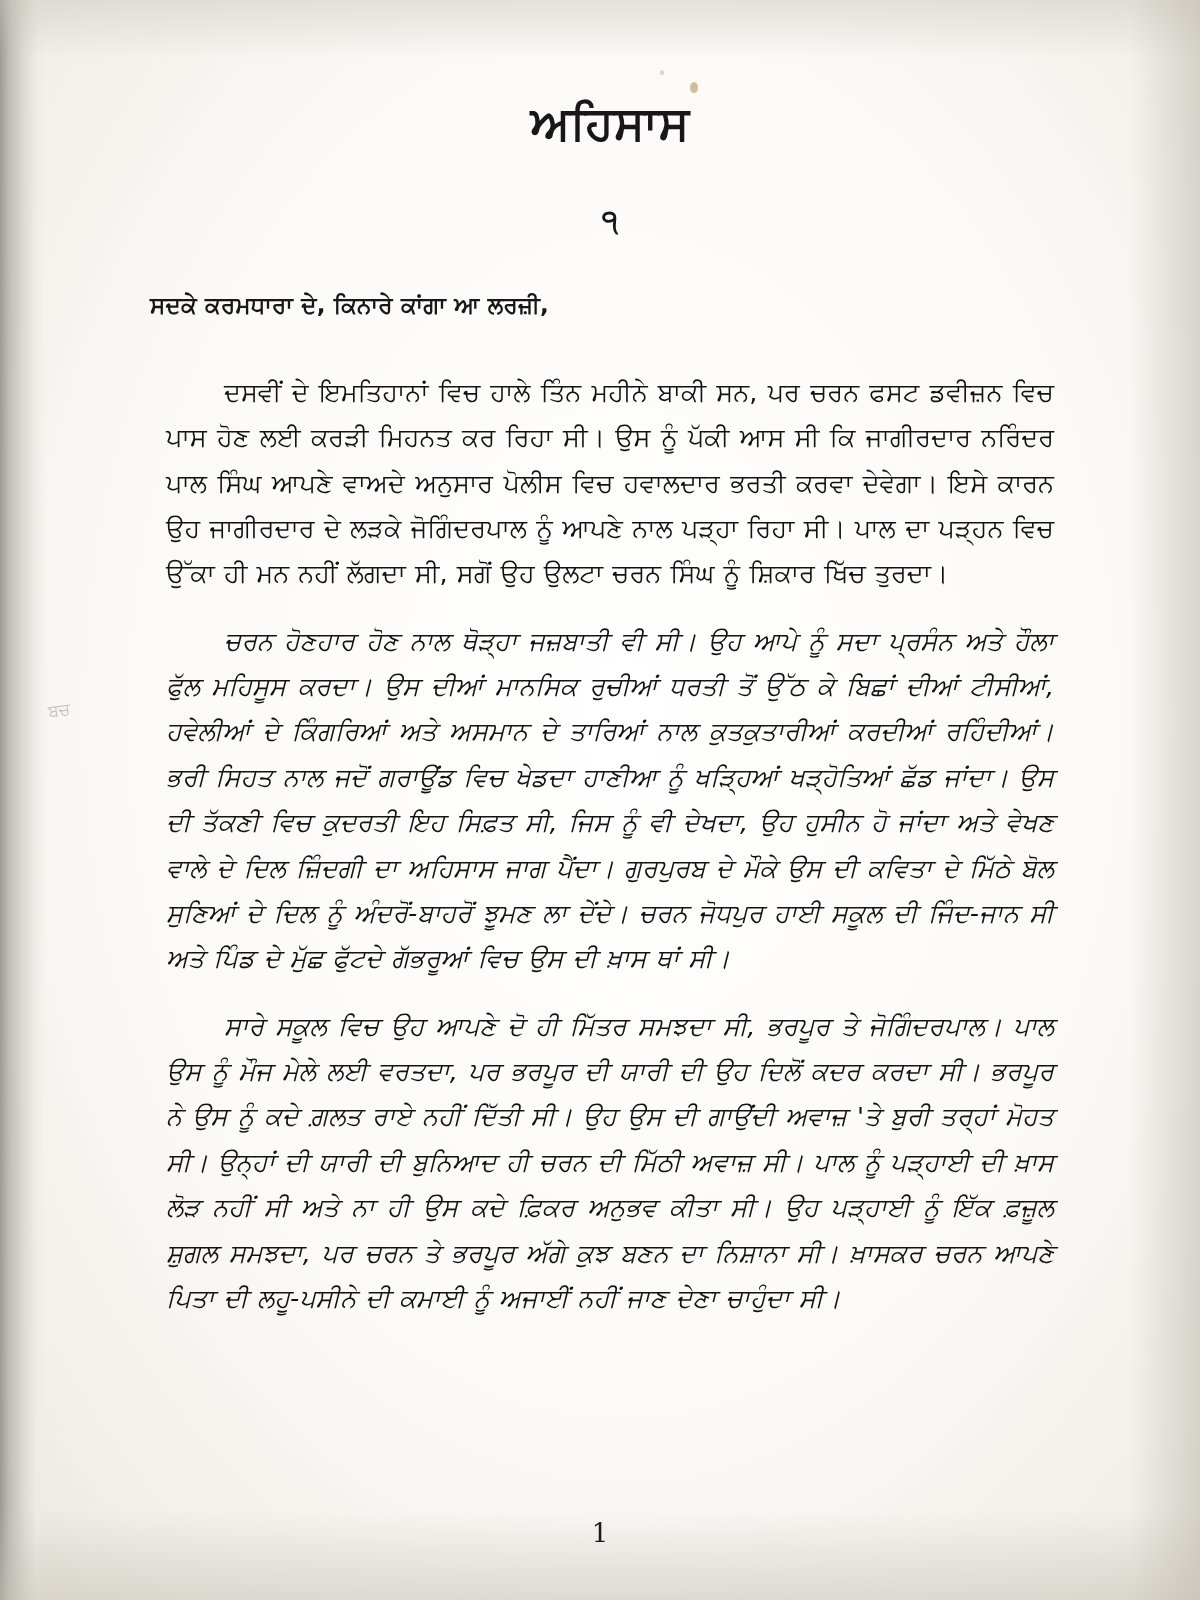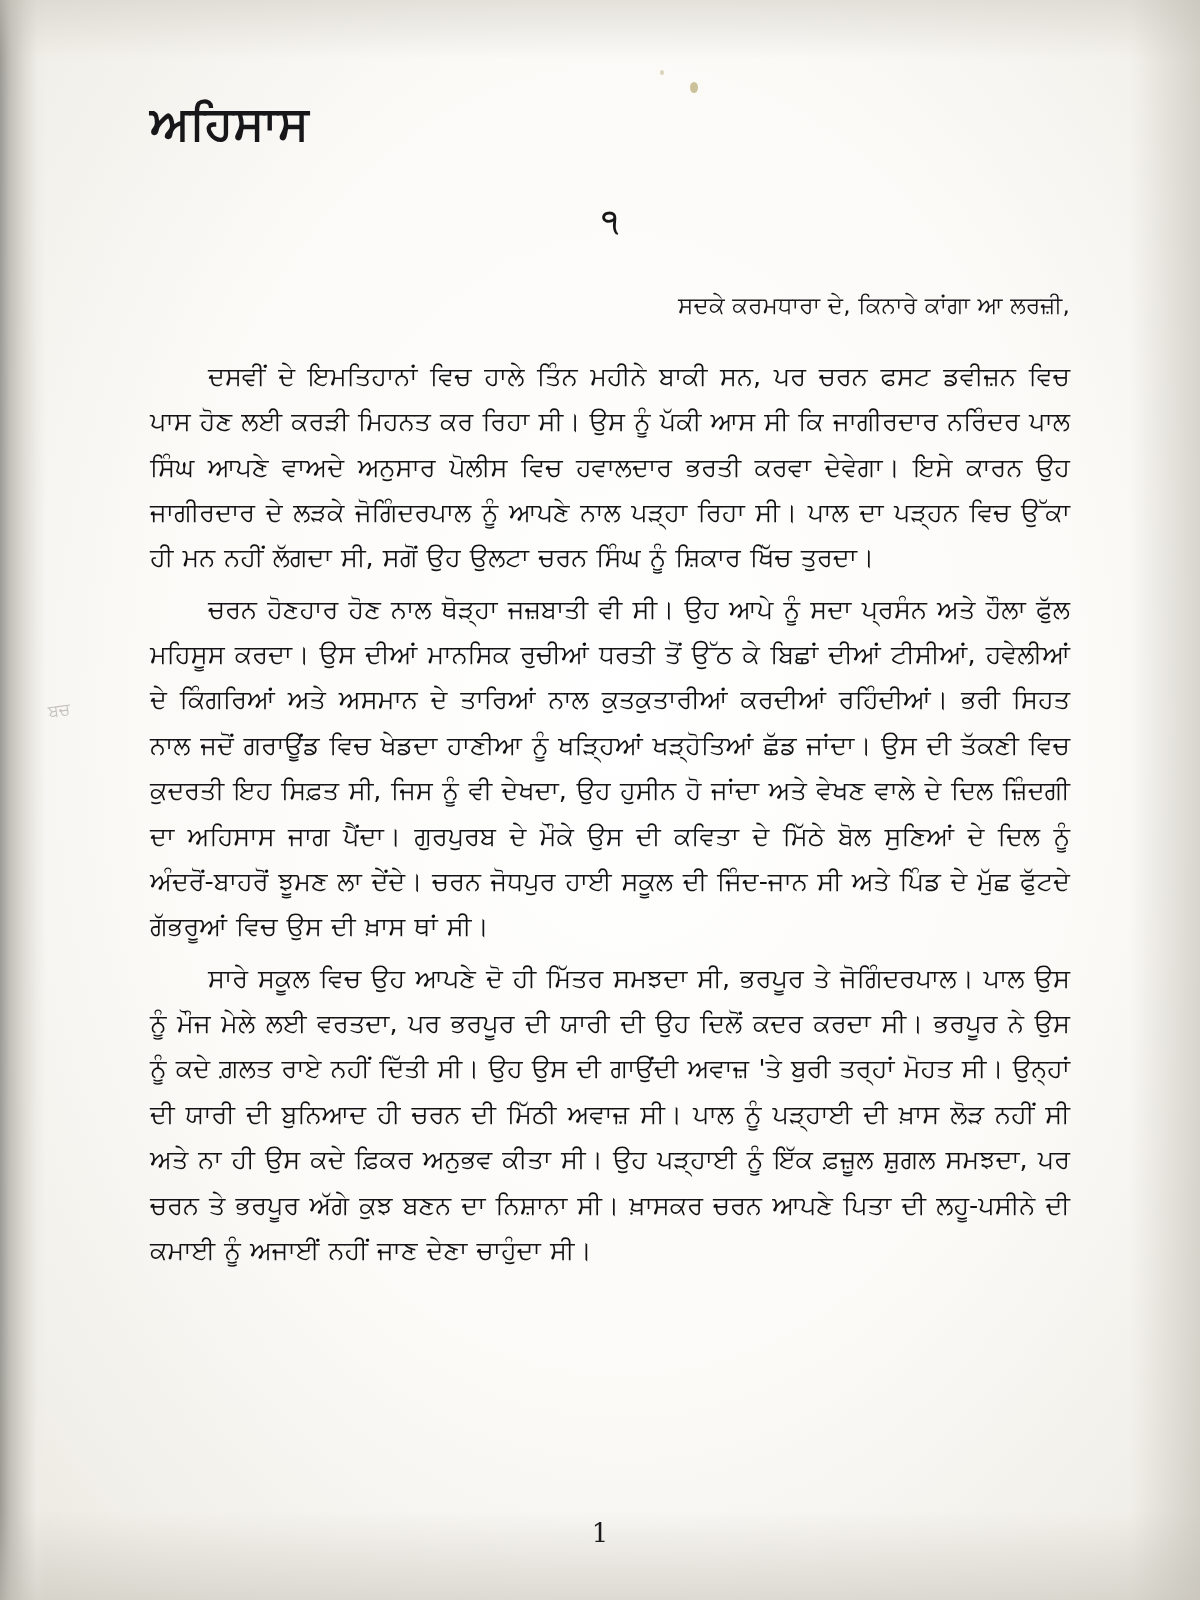--- a/index.html
+++ b/index.html
@@ -72,59 +72,61 @@
     position: absolute;
     left: 150px;
     top: 0;
     width: 920px;
     height: 1600px;
   }
 
   .book-title {
     margin: 0;
     padding-top: 96px;
+    text-align: center;
     font-family: "DejaVu Sans", sans-serif;
     font-size: 46px;
     font-weight: 700;
     color: #17171a;
     letter-spacing: .5px;
   }
 
   .chapter-number {
     margin: 0;
     padding-top: 52px;
     text-align: center;
     font-size: 30px;
     font-weight: 700;
     color: #17171a;
   }
 
   .verse {
     margin: 0;
     padding-top: 44px;
-    text-align: right;
+    text-align: left;
     font-size: 23px;
     line-height: 1.95;
     color: #17171a;
     letter-spacing: .2px;
+    font-weight: bold;
   }
   .verse .line { display: block; }
 
   .body-text {
-    margin: 0;
+    margin: 16px;
     padding-top: 26px;
     font-size: 25.5px;
     line-height: 1.78;
     color: #121215;
     text-align: justify;
     text-justify: inter-word;
     text-indent: 58px;
     word-spacing: 1px;
   }
-  .body-text + .body-text { padding-top: 6px; }
+  .body-text + .body-text { padding-top: 6px; font-style: italic; }
 
   .page-number {
     position: absolute;
     left: 0;
     right: 0;
     bottom: 52px;
     text-align: center;
     font-size: 26px;
     color: #1a1a1c;
     font-family: "DejaVu Serif", serif;

